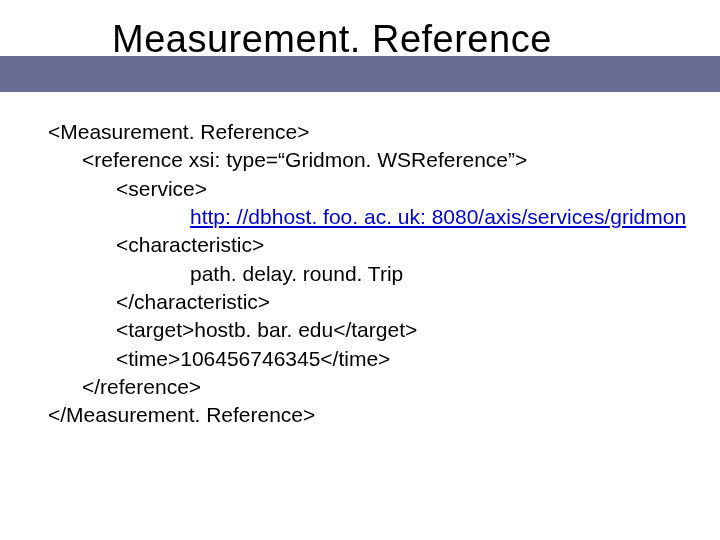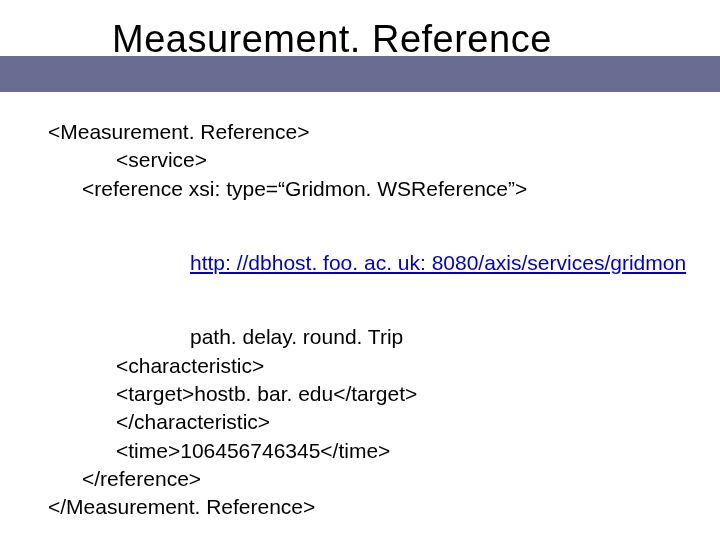--- a/index.html
+++ b/index.html
@@ -44,40 +44,40 @@
     position: absolute;
     left: 48px;
     top: 118px;
     font-size: 21px;
     line-height: 1.35;
     color: #000000;
     font-family: Arial, Helvetica, sans-serif;
   }
   .ind1 { padding-left: 34px; display: block; }
   .ind2 { padding-left: 68px; display: block; }
-  .ind3 { padding-left: 142px; display: block; margin-top: 46px; }
+  .ind3 { padding-left: 142px; display: block; }
   .link {
     color: #0000cc;
     text-decoration: underline;
   }
   .row { display: block; white-space: pre; }
 </style>
 </head>
 <body>
 
 <div class="header-band">
   <div class="purple-strip"></div>
   <div class="title">Measurement. Reference</div>
 </div>
 
 <div class="content">
   <span class="row">&lt;Measurement. Reference&gt;</span>
+  <span class="row ind1">&lt;reference xsi: type=“Gridmon. WSReference”&gt;</span>
   <span class="row ind2">&lt;service&gt;</span>
-  <span class="row ind1">&lt;reference xsi: type=“Gridmon. WSReference”&gt;</span>
   <span class="row ind3"><a class="link" href="#">http: //dbhost. foo. ac. uk: 8080/axis/services/gridmon</a></span>
+  <span class="row ind2">&lt;characteristic&gt;</span>
   <span class="row ind3">path. delay. round. Trip</span>
-  <span class="row ind2">&lt;characteristic&gt;</span>
+  <span class="row ind2">&lt;/characteristic&gt;</span>
   <span class="row ind2">&lt;target&gt;hostb. bar. edu&lt;/target&gt;</span>
-  <span class="row ind2">&lt;/characteristic&gt;</span>
   <span class="row ind2">&lt;time&gt;106456746345&lt;/time&gt;</span>
   <span class="row ind1">&lt;/reference&gt;</span>
   <span class="row">&lt;/Measurement. Reference&gt;</span>
 </div>
 
 </body></html>

